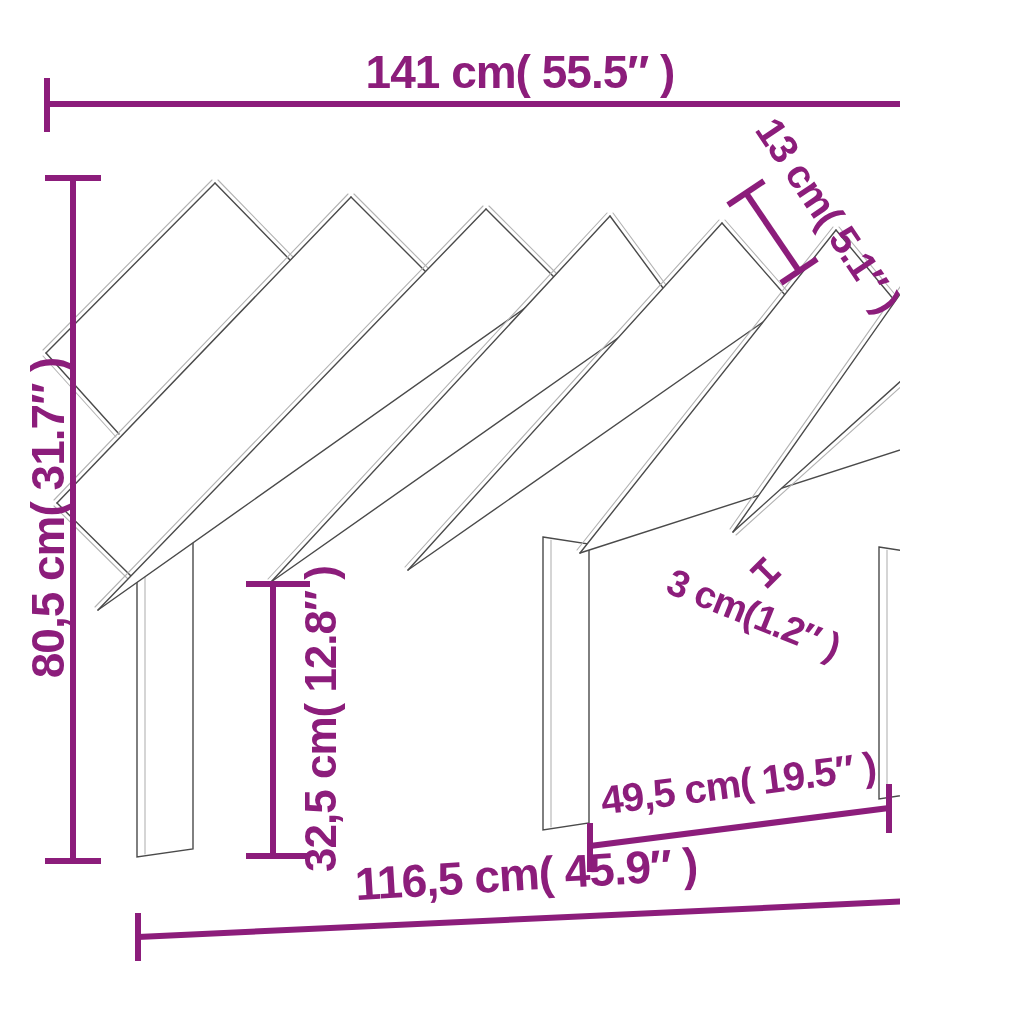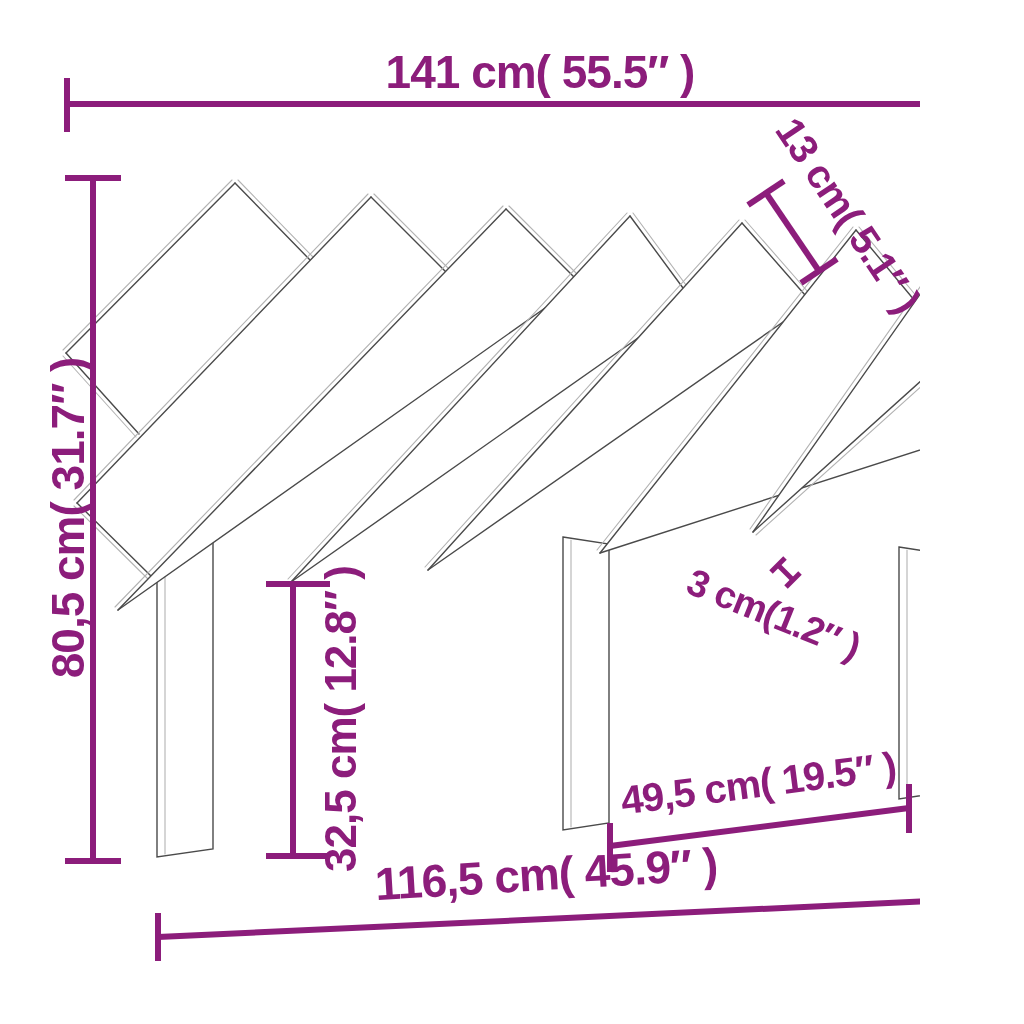--- a/index.html
+++ b/index.html
@@ -1,17 +1,17 @@
 <!DOCTYPE html>
 <html><head>
 <meta charset="utf-8">
 <style>
   html,body{margin:0;padding:0;background:#ffffff;}
   .stage{position:relative;width:900px;height:1024px;background:#ffffff;overflow:hidden;
-         font-family:"Liberation Sans", sans-serif;padding-left:20px;}
+         font-family:"Liberation Sans", sans-serif;}
   svg{display:block}
   .face{fill:#ffffff;stroke:none;}
   .edge{stroke:#4a4a4a;stroke-width:1.4;fill:none;stroke-linecap:round;}
   .reveal{stroke:#b3b3b3;stroke-width:1.1;fill:none;stroke-linecap:round;}
   .leg-face{fill:#ffffff;stroke:#4a4a4a;stroke-width:1.4;}
   .dim{stroke:#8C1D7B;stroke-width:6;fill:none;stroke-linecap:butt;}
   .dim-thin{stroke:#8C1D7B;stroke-width:5;fill:none;stroke-linecap:butt;}
   .dim-label{fill:#8C1D7B;font-weight:bold;letter-spacing:-1px;}
   .fs46{font-size:46px;} .fs44{font-size:44px;} .fs40{font-size:40px;} .fs38{font-size:38px;}
 </style>

